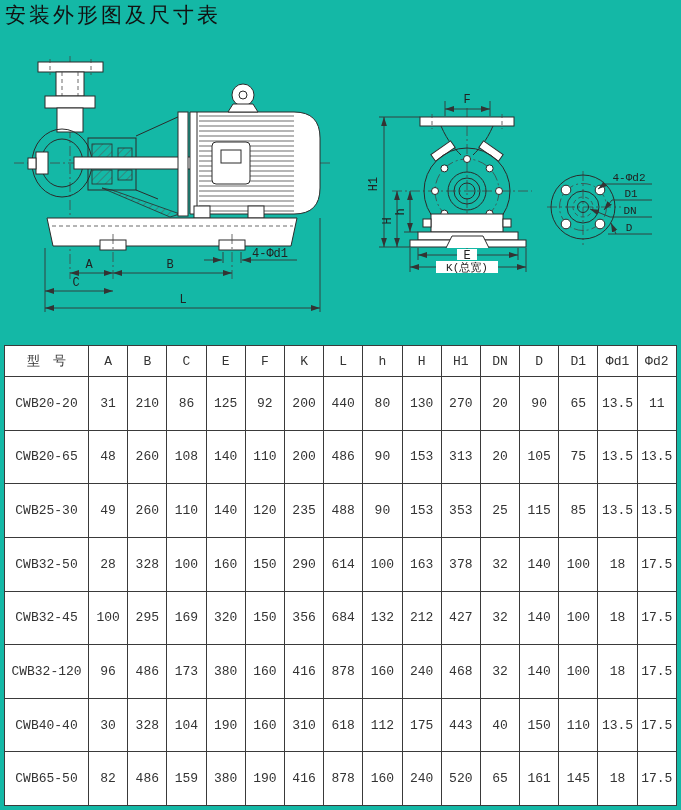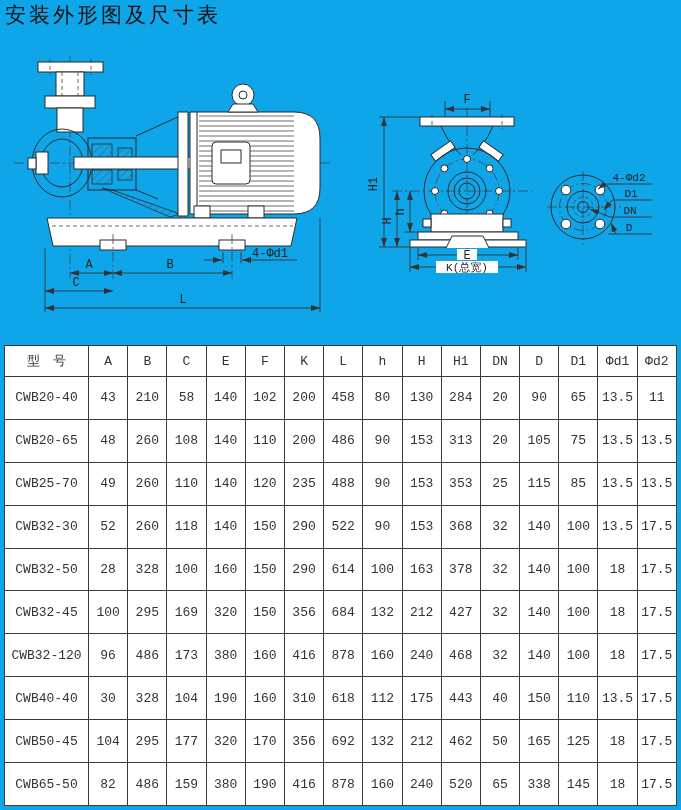--- a/index.html
+++ b/index.html
@@ -1,16 +1,16 @@
 <!DOCTYPE html>
 <html><head>
 <meta charset="utf-8">
 <style>
   html,body{margin:0;padding:0;background:#fff;}
-  .page{position:relative;width:681px;height:810px;background:#0ea5e9;overflow:hidden;
+  .page{position:relative;width:681px;height:810px;background:#14b8a6;overflow:hidden;
         font-family:"Liberation Mono","DejaVu Sans Mono",monospace;color:#222;}
   .title{position:absolute;left:5px;top:1px;
          font-family:"Liberation Serif","DejaVu Serif",serif;
          font-size:21px;letter-spacing:3px;color:#111;white-space:nowrap;}
   svg.draw{position:absolute;left:0;top:0;}
   .s{fill:none;stroke:#2b2b2b;stroke-width:1;}
   .w{fill:#fff;stroke:#2b2b2b;stroke-width:1;}
   .hatch{fill:url(#hp);stroke:#2b2b2b;stroke-width:0.8;}
   .cl{fill:none;stroke:#444;stroke-width:0.8;stroke-dasharray:10 3 2 3;}
   .hid{fill:none;stroke:#444;stroke-width:0.8;stroke-dasharray:4 3;}
@@ -238,31 +238,31 @@
           <th>H1</th>
           <th>DN</th>
           <th>D</th>
           <th>D1</th>
           <th>Φd1</th>
           <th>Φd2</th>
         </tr>
       </thead>
     <tbody>
         <tr>
-          <td>CWB20-40</td>
-          <td>43</td>
+          <td>CWB20-20</td>
+          <td>31</td>
           <td>210</td>
-          <td>58</td>
-          <td>140</td>
-          <td>102</td>
+          <td>86</td>
+          <td>125</td>
+          <td>92</td>
           <td>200</td>
-          <td>458</td>
+          <td>440</td>
           <td>80</td>
           <td>130</td>
-          <td>284</td>
+          <td>270</td>
           <td>20</td>
           <td>90</td>
           <td>65</td>
           <td>13.5</td>
           <td>11</td>
         </tr>
         <tr>
           <td>CWB20-65</td>
           <td>48</td>
           <td>260</td>
@@ -274,54 +274,36 @@
           <td>90</td>
           <td>153</td>
           <td>313</td>
           <td>20</td>
           <td>105</td>
           <td>75</td>
           <td>13.5</td>
           <td>13.5</td>
         </tr>
         <tr>
-          <td>CWB25-70</td>
+          <td>CWB25-30</td>
           <td>49</td>
           <td>260</td>
           <td>110</td>
           <td>140</td>
           <td>120</td>
           <td>235</td>
           <td>488</td>
           <td>90</td>
           <td>153</td>
           <td>353</td>
           <td>25</td>
           <td>115</td>
           <td>85</td>
           <td>13.5</td>
           <td>13.5</td>
-        </tr>
-        <tr>
-          <td>CWB32-30</td>
-          <td>52</td>
-          <td>260</td>
-          <td>118</td>
-          <td>140</td>
-          <td>150</td>
-          <td>290</td>
-          <td>522</td>
-          <td>90</td>
-          <td>153</td>
-          <td>368</td>
-          <td>32</td>
-          <td>140</td>
-          <td>100</td>
-          <td>13.5</td>
-          <td>17.5</td>
         </tr>
         <tr>
           <td>CWB32-50</td>
           <td>28</td>
           <td>328</td>
           <td>100</td>
           <td>160</td>
           <td>150</td>
           <td>290</td>
           <td>614</td>
@@ -382,51 +364,33 @@
           <td>112</td>
           <td>175</td>
           <td>443</td>
           <td>40</td>
           <td>150</td>
           <td>110</td>
           <td>13.5</td>
           <td>17.5</td>
         </tr>
         <tr>
-          <td>CWB50-45</td>
-          <td>104</td>
-          <td>295</td>
-          <td>177</td>
-          <td>320</td>
-          <td>170</td>
-          <td>356</td>
-          <td>692</td>
-          <td>132</td>
-          <td>212</td>
-          <td>462</td>
-          <td>50</td>
-          <td>165</td>
-          <td>125</td>
-          <td>18</td>
-          <td>17.5</td>
-        </tr>
-        <tr>
           <td>CWB65-50</td>
           <td>82</td>
           <td>486</td>
           <td>159</td>
           <td>380</td>
           <td>190</td>
           <td>416</td>
           <td>878</td>
           <td>160</td>
           <td>240</td>
           <td>520</td>
           <td>65</td>
-          <td>338</td>
+          <td>161</td>
           <td>145</td>
           <td>18</td>
           <td>17.5</td>
         </tr>
       </tbody>
   </table>
 
 </div>
 
 </body></html>

